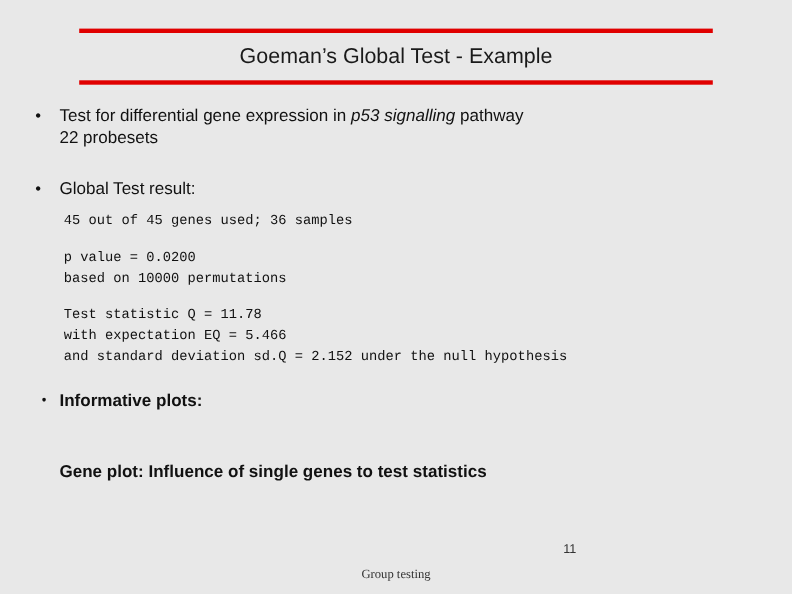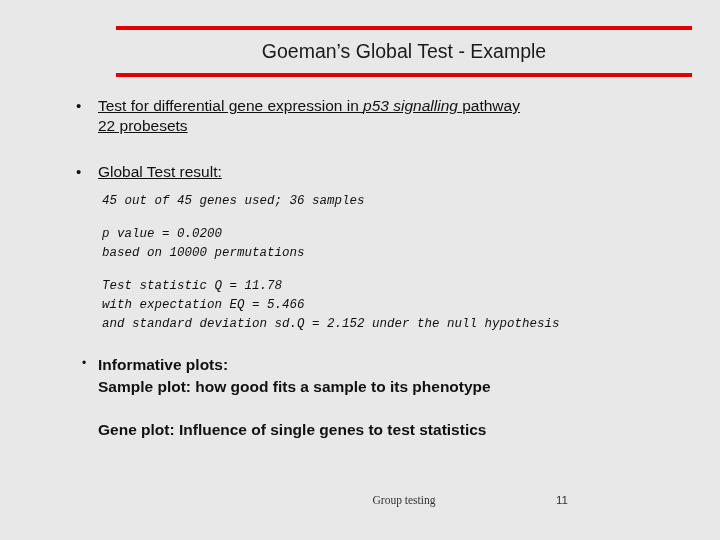--- a/index.html
+++ b/index.html
@@ -12,21 +12,20 @@
     background: #e8e8e8;
     font-family: "Liberation Sans", sans-serif;
     overflow: hidden;
     position: relative;
   }
   .slide {
     position: absolute;
     left: 0; top: 0;
     width: 580px;
     height: 540px;
-    margin-left: 44px;
   }
   .rule {
     position: absolute;
     left: 72px;
     width: 576px;
     height: 4px;
     background: #e00000;
   }
   .rule-top { top: 26px; }
   .rule-bottom { top: 73px; }
@@ -56,30 +55,28 @@
   .b1 .dot {
     position: absolute;
     left: 0px;
     top: 0px;
     font-size: 15px;
     line-height: 20px;
   }
   .b1 .txt {
     display: block;
     margin-left: 22px;
-    text-decoration: underline;
   }
   .b1 .txt .ital { font-style: italic; }
   .mono {
     font-family: "Liberation Mono", monospace;
     font-size: 12.5px;
     color: #111;
     line-height: 19px;
     margin-left: 58px;
-    font-style: italic;
   }
   .mono-block { margin-top: 14px; }
   .b-small {
     position: relative;
     margin-left: 38px;
     font-size: 15.5px;
     color: #111;
     line-height: 21.5px;
   }
   .b-small .dot {
@@ -89,21 +86,21 @@
     font-size: 12px;
   }
   .b-small .txt {
     display: block;
     margin-left: 16px;
     font-weight: bold;
   }
   .footer-center {
     position: absolute;
     left: 0;
-    top: 494px;
+    top: 516px;
     width: 720px;
     text-align: center;
     font-size: 11.5px;
     color: #333;
     font-family: "Liberation Serif", serif;
   }
   .footer-page {
     position: absolute;
     right: 56px;
     top: 494px;
@@ -151,21 +148,21 @@
     <div class="mono mono-block">
       <div>Test statistic Q = 11.78</div>
       <div>with expectation EQ = 5.466</div>
       <div>and standard deviation sd.Q = 2.152 under the null hypothesis</div>
     </div>
 
     <div class="sp-20"></div>
 
     <div class="b-small">
       <span class="dot">•</span>
-      <span class="txt"><span>Informative plots:</span><br><span>Sample plot: how good fits a sample to its phenotype</span><br><br><span>Gene plot: Influence of single genes to test statistics</span></span>
+      <span class="txt"><span>Informative plots:</span><br><br><br><span>Gene plot: Influence of single genes to test statistics</span></span>
     </div>
 
   </div>
 
   <div class="footer-center">Group testing</div>
   <div class="footer-page">11</div>
 
 </div>
 
 </body></html>

